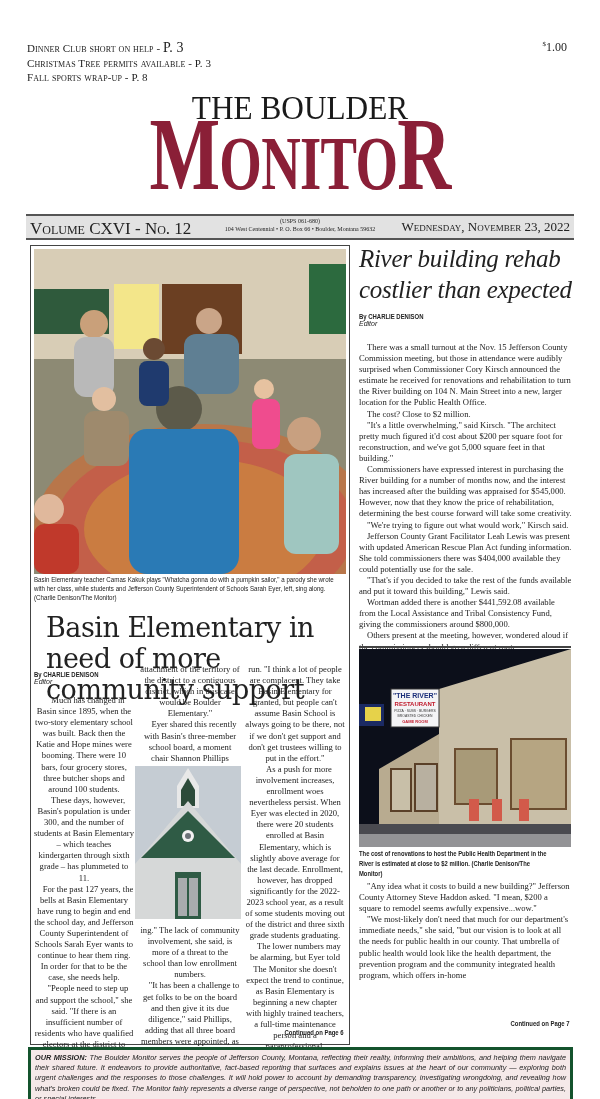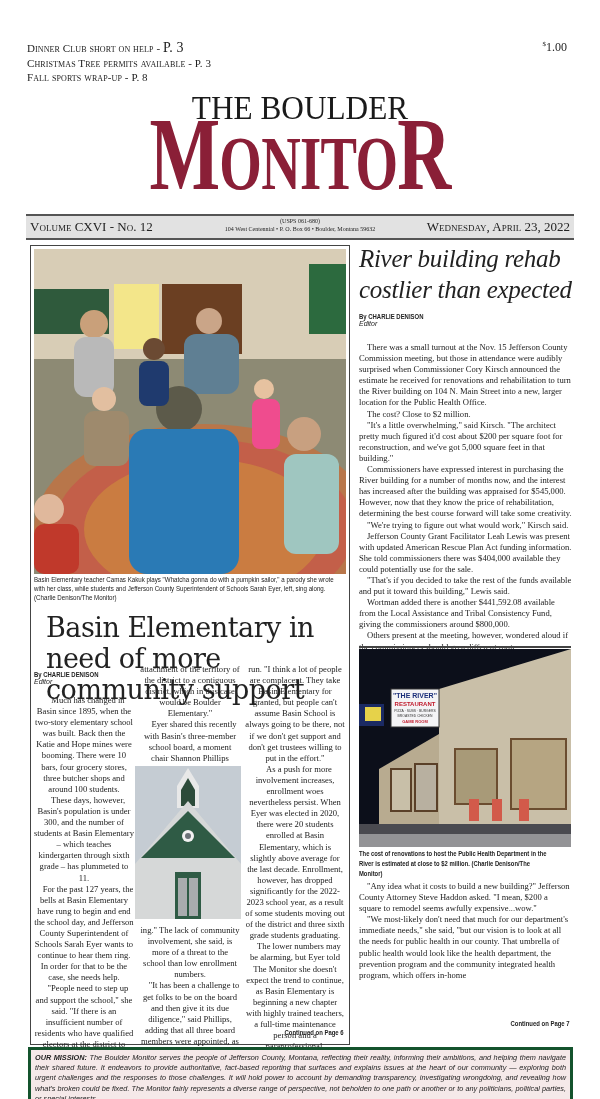--- a/index.html
+++ b/index.html
@@ -7,21 +7,21 @@
   .teasers { position:absolute; left:27px; top:41px; font-size:11px; line-height:14.5px; color:#222; font-variant:small-caps; letter-spacing:0.1px; }
   .teasers div { white-space:nowrap; }
   .teasers .big { font-size:14px; }
   .price { position:absolute; right:33px; top:40px; font-size:12px; color:#222; }
   .price sup { font-size:7px; }
   .masthead-the { position:absolute; left:0; width:600px; top:91px; text-align:center; font-size:34px; letter-spacing:0px; color:#1a1a1a; line-height:34px; transform:scaleX(0.92); }
   .masthead-monitor { position:absolute; left:0; width:600px; top:104px; text-align:center; font-size:104px; color:#8a1f37; line-height:100px; font-weight:bold; transform:scaleX(0.72); letter-spacing:-1px; font-family:"Liberation Serif", serif; }
   .masthead-monitor .sm { font-size:76px; }
   .tagline { position:absolute; left:0; width:600px; top:198px; text-align:center; font-size:9px; font-weight:bold; font-variant:small-caps; color:#222; letter-spacing:0.3px;margin-top:20px; }
   .infobar { position:absolute; left:26px; width:548px; top:214px; height:22px; background:#e2e2e2; border-top:2px solid #555; border-bottom:2px solid #555; }
-  .infobar .vol { position:absolute; left:4px; top:3px; font-size:13px; font-variant:small-caps; }
+  .infobar .vol { position:absolute; left:4px; top:3px; font-size:17px; font-variant:small-caps; }
   .infobar .addr { position:absolute; left:0; width:548px; top:1px; text-align:center; font-size:6px; line-height:8px; }
   .infobar .date { position:absolute; right:4px; top:3px; font-size:13px; font-variant:small-caps; }
   .left-box { position:absolute; left:30px; top:245px; width:320px; height:800px; border:1px solid #444; box-sizing:border-box; }
   .photo1 { position:absolute; left:34px; top:249px; width:312px; height:325px; overflow:hidden; background:#7a6a55; }
   .caption1 { position:absolute; left:34px; top:575px; width:315px; font-family:"Liberation Sans", sans-serif; font-size:6.3px; line-height:9px; color:#222; transform:scaleX(0.98); transform-origin:left; }
   .h-basin { position:absolute; left:34px; top:600px; width:315px; font-size:27px; line-height:31px; font-family:"DejaVu Serif", serif; color:#222; letter-spacing:-0.5px; }
   .byline { font-family:"Liberation Sans", sans-serif; font-size:7px; font-weight:bold; transform:scaleX(0.85); transform-origin:left; white-space:nowrap; }
   .role { font-family:"Liberation Sans", sans-serif; font-size:7px; font-style:italic; }
   .by1 { position:absolute; left:34px; top:671px; }
   .col { position:absolute; font-size:8.6px; line-height:11.1px; color:#222; text-align:center; }
@@ -60,21 +60,21 @@
 <div class="masthead-monitor"><span>M</span><span class="sm">ONITO</span><span>R</span></div>
 <div class="masthead-the" style="background:transparent;">THE BOULDER</div>
 <div class="tagline" style="font-variant:small-caps;">Serving the Future of Jefferson County</div>
 
 <div class="infobar">
   <div class="vol">Volume CXVI - No. 12</div>
   <div class="addr">
     <div>(USPS 061-680)</div>
     <div>104 West Centennial • P. O. Box 66 • Boulder, Montana 59632</div>
   </div>
-  <div class="date">Wednesday, April 23, 2022</div>
+  <div class="date">Wednesday, November 23, 2022</div>
 </div>
 
 <div class="left-box"></div>
 
 <div class="photo1">
   <svg width="312" height="325" viewBox="0 0 312 325">
     <rect x="0" y="0" width="312" height="110" fill="#d8cdb6"></rect>
     <rect x="0" y="40" width="75" height="45" fill="#2f5a3c"></rect>
     <rect x="275" y="15" width="37" height="70" fill="#2c6a3e"></rect>
     <rect x="80" y="35" width="45" height="65" fill="#f3e68a"></rect>

